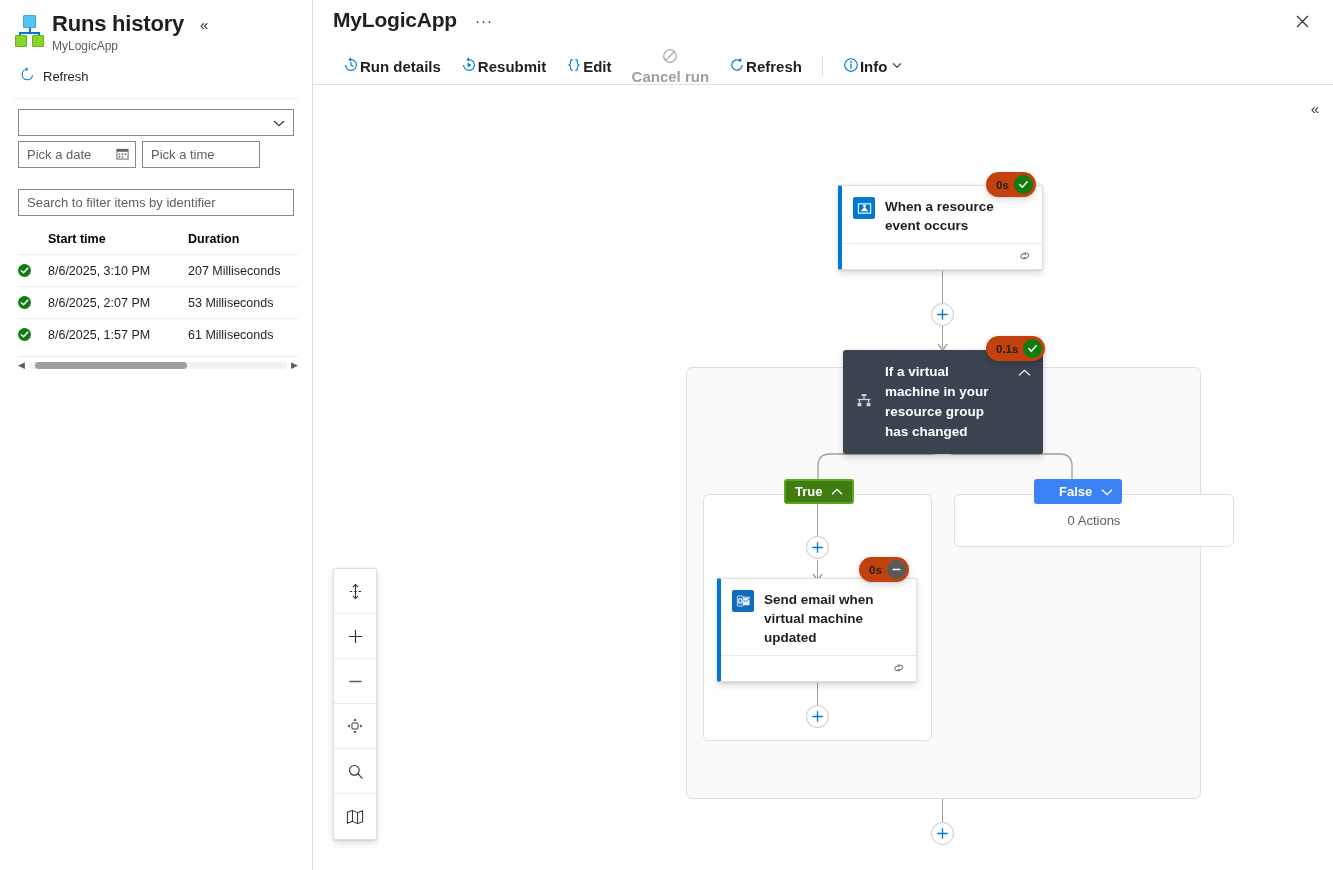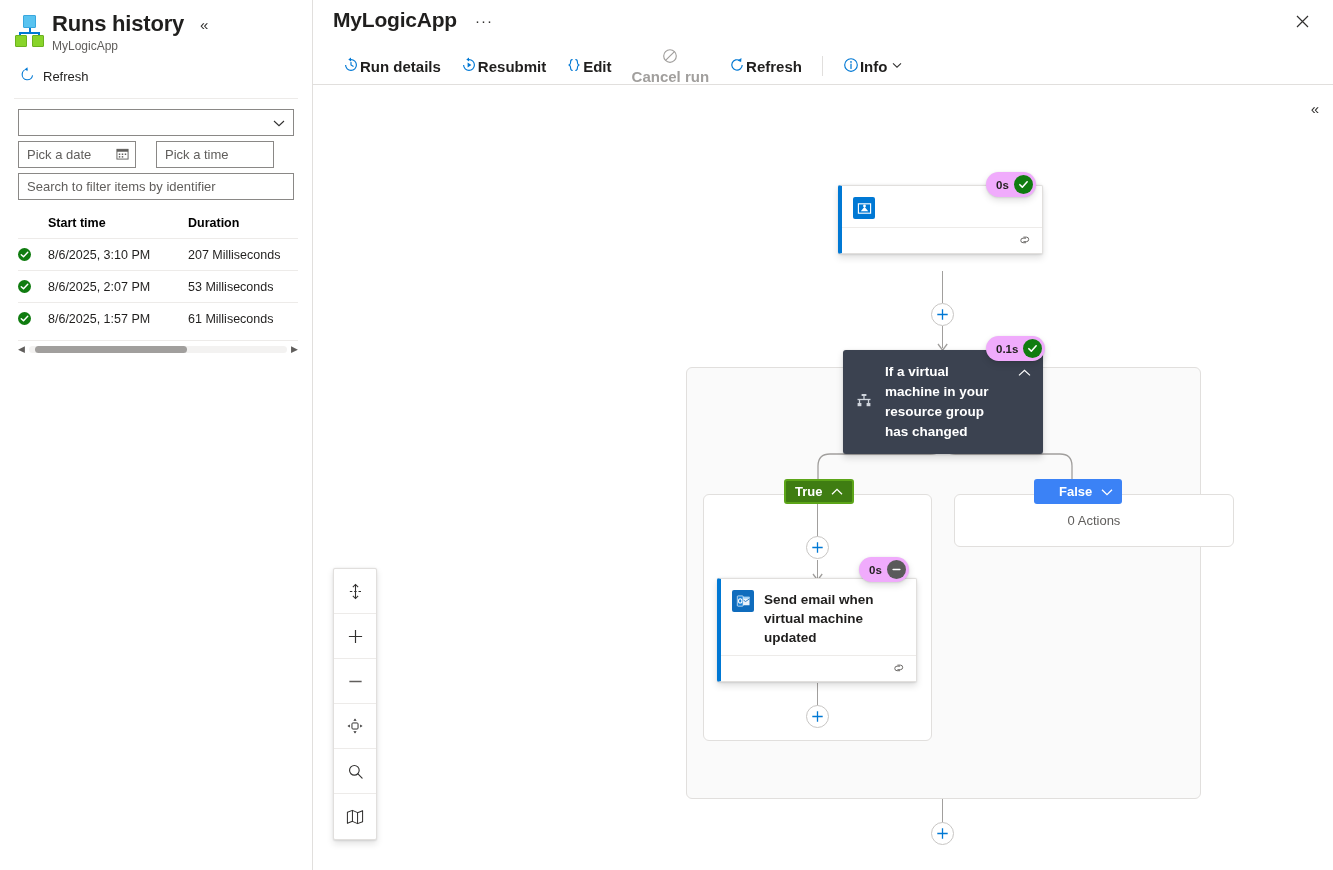--- a/index.html
+++ b/index.html
@@ -43,21 +43,21 @@
   .refresh-row .lbl { font-size: 13px; color: #201f1e; }
   .side-div { height: 1px; background: #edebe9; margin: 0 14px; }
 
   .filters { padding: 10px 18px 0 18px; }
   .ctl {
     width: 100%; height: 27px; border: 1px solid #8a8886; background: #fff;
     font-size: 13px; color: #201f1e; display: flex; align-items: center;
     padding: 0 8px; margin-bottom: 5px; position: relative; cursor: pointer;
   }
   .ctl .chev { position: absolute; right: 8px; top: 50%; transform: translateY(-50%); }
-  .row2 { display: flex; gap: 20px; margin-bottom: 5px; text-align: center; }
+  .row2 { display: flex; gap: 6px; margin-bottom: 21px; text-align: center; }
   .ctl-date { width: 118px; height: 27px; border: 1px solid #8a8886; background: #fff;
               font-size: 13px; color: #605e5c; display: flex; align-items: center;
               justify-content: space-between; padding: 0 6px 0 8px; cursor: pointer; }
   .ctl-time { width: 118px; height: 27px; border: 1px solid #8a8886; background: #fff;
               font-size: 13px; color: #605e5c; display: flex; align-items: center;
               padding: 0 8px; cursor: pointer; }
   .ctl-search { width: 276px; height: 27px; border: 1px solid #8a8886; background: #fff;
                 font-size: 13px; color: #605e5c; display: flex; align-items: center;
                 padding: 0 8px; margin-top: 1px; cursor: text; }
 
@@ -112,21 +112,21 @@
   .card-body { display: flex; align-items: flex-start; gap: 10px; padding: 11px 12px 8px 11px; }
   .conn-icon { width: 22px; height: 22px; flex: 0 0 22px; border-radius: 2px;
                display: flex; align-items: center; justify-content: center; }
   .card-label { font-size: 13.5px; font-weight: 600; color: #201f1e; line-height: 19px; }
   .card-status { display: flex; align-items: center; gap: 7px; padding: 0 12px 9px 11px;
                  font-size: 12px; color: #605e5c; }
   .card-foot { border-top: 1px solid #edebe9; height: 26px; display: flex;
                align-items: center; justify-content: flex-end; padding-right: 10px; }
 
   .badge { position: absolute; display: flex; align-items: center; gap: 5px;
-           background: #f0abfc; border-radius: 13px; height: 25px; padding: 0 3px 0 10px;
+           background: #c2410c; border-radius: 13px; height: 25px; padding: 0 3px 0 10px;
            box-shadow: 0 0.6px 1.8px rgba(0,0,0,.12), 0 3.2px 7.2px rgba(0,0,0,.13);
            font-size: 11.5px; font-weight: 600; color: #201f1e; z-index: 6; }
   .badge-circle { width: 19px; height: 19px; border-radius: 50%;
                   display: flex; align-items: center; justify-content: center; }
   .b-ok { background: #107c10; }
   .b-skip { background: #5a5a5a; }
 
   
   .cond {
     background: #3b4250; border-radius: 3px; padding: 12px 12px 12px 10px;
@@ -415,20 +415,21 @@
       <div class="node" style="left:525px; top:100px; width:205px;">
         <div class="card">
           <div class="card-body">
             <div class="conn-icon" style="background:#0078d4;">
               <svg width="15" height="15" viewBox="0 0 16 16">
                 <rect x="1.5" y="3" width="13" height="10" fill="none" stroke="#fff" stroke-width="1.2"></rect>
                 <path d="M4 11 L8 6.2 L12 11 Z" fill="#fff"></path>
                 <circle cx="8" cy="5.2" r="1.5" fill="#fff"></circle>
               </svg>
             </div>
+            <div class="card-label">When a resource event occurs</div>
           </div>
           <div class="card-foot">
             <span>
               <svg width="14" height="12" viewBox="0 0 16 13">
                 <path d="M6.2 3.2 h3.4 a2.6 2.6 0 0 1 0 5.2 h-3.4" fill="none" stroke="#605e5c" stroke-width="1.05"></path>
                 <path d="M9.2 9.6 h-3.4 a2.6 2.6 0 0 1 0 -5.2 h3.4" fill="none" stroke="#605e5c" stroke-width="1.05"></path>
               </svg>
             </span>
           </div>
         </div>

